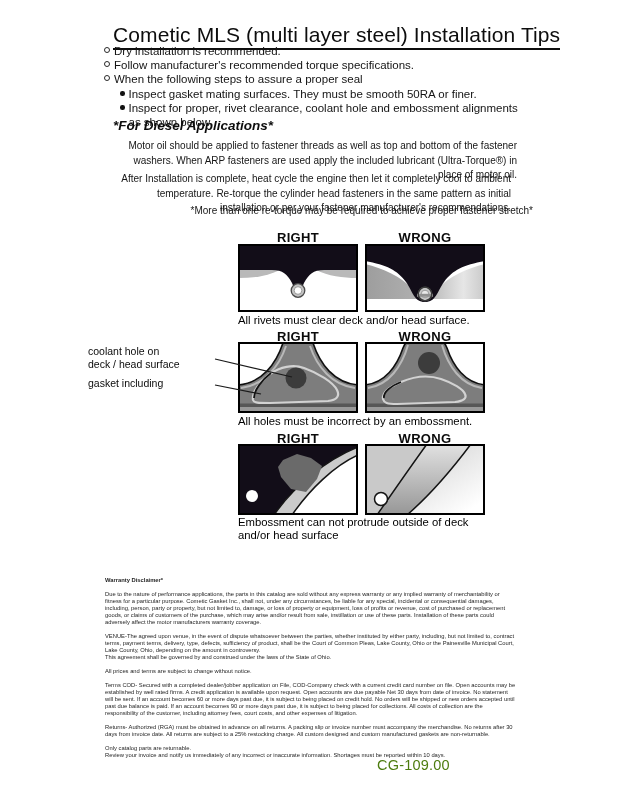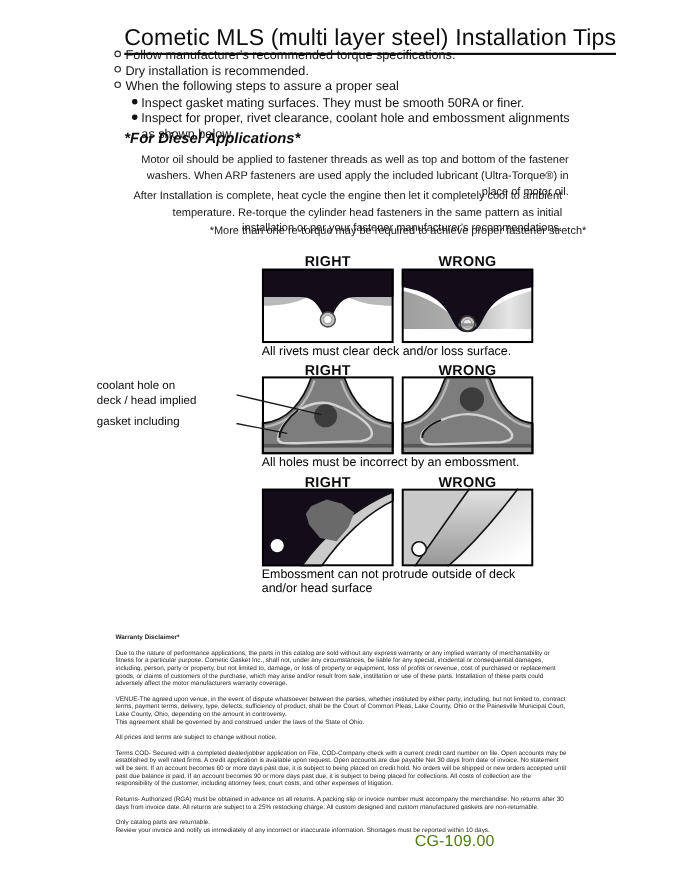--- a/index.html
+++ b/index.html
@@ -51,25 +51,25 @@
 </head>
 <body>
 
 <div class="page">
 
   <div class="abs title">Cometic MLS (multi layer steel) Installation Tips</div>
 
   <div class="abs tips">
     <div class="tip-row">
       <span class="marker-open"></span>
-      <span>Follow manufacturer's recommended torque specifications.</span>
+      <span>Dry installation is recommended.</span>
     </div>
     <div class="tip-row">
       <span class="marker-open"></span>
-      <span>Dry installation is recommended.</span>
+      <span>Follow manufacturer's recommended torque specifications.</span>
     </div>
     <div class="tip-row">
       <span class="marker-open"></span>
       <span>When the following steps to assure a proper seal</span>
     </div>
     <div class="tip-row sub">
       <span class="marker-filled"></span>
       <span>Inspect gasket mating surfaces.  They must be smooth 50RA or finer.</span>
     </div>
     <div class="tip-row sub">
@@ -116,28 +116,28 @@
       <g>
         <circle cx="60" cy="50" r="6.8" fill="#c6c6c6" stroke="#3a3a3a" stroke-width="1.3"></circle>
         <circle cx="60" cy="50" r="3.8" fill="#e9e9e9" stroke="#8a8a8a" stroke-width="0.8"></circle>
         <line x1="52" y1="51.3" x2="68" y2="51.3" stroke="#909090" stroke-width="3"></line>
         <circle cx="60" cy="50" r="6.8" fill="none" stroke="#3a3a3a" stroke-width="1.3"></circle>
       </g>
       <rect x="1" y="1" width="118" height="66" fill="none" stroke="#000000" stroke-width="2"></rect>
     </svg>
   </div>
 
-  <div class="abs dg-caption" style="left:238px; top:314px; width:260px;">All rivets must clear deck and/or loss surface.</div>
+  <div class="abs dg-caption" style="left:238px; top:314px; width:260px;">All rivets must clear deck and/or head surface.</div>
 
   <div class="abs dg-label" style="left:238px; top:329px;">RIGHT</div>
   <div class="abs dg-label" style="left:365px; top:329px;">WRONG</div>
 
   <div class="abs dg-ann" style="left:88px; top:345px;">
     <div>coolant hole on</div>
-    <div>deck / head implied</div>
+    <div>deck / head surface</div>
   </div>
   <div class="abs dg-ann" style="left:88px; top:377px;">gasket including</div>
 
   <div class="abs dg-panel" style="left:238px; top:342px;">
     <svg width="120" height="71" viewBox="0 0 120 71">
       <rect x="0" y="0" width="120" height="71" fill="#ffffff"></rect>
       <path d="M0,71 V43 C24,41 38,22 45,1 H75 C82,22 96,41 120,43 V71 Z" fill="#7d7d7d" stroke="#101010" stroke-width="1.6"></path>
       <path d="M3,46 C26,43 41,25 48,4" stroke="#b9b9b9" stroke-width="2" fill="none"></path>
       <path d="M117,46 C94,43 79,25 72,4" stroke="#b9b9b9" stroke-width="2" fill="none"></path>
       <rect x="0" y="61.5" width="120" height="3.5" fill="#565656"></rect>

